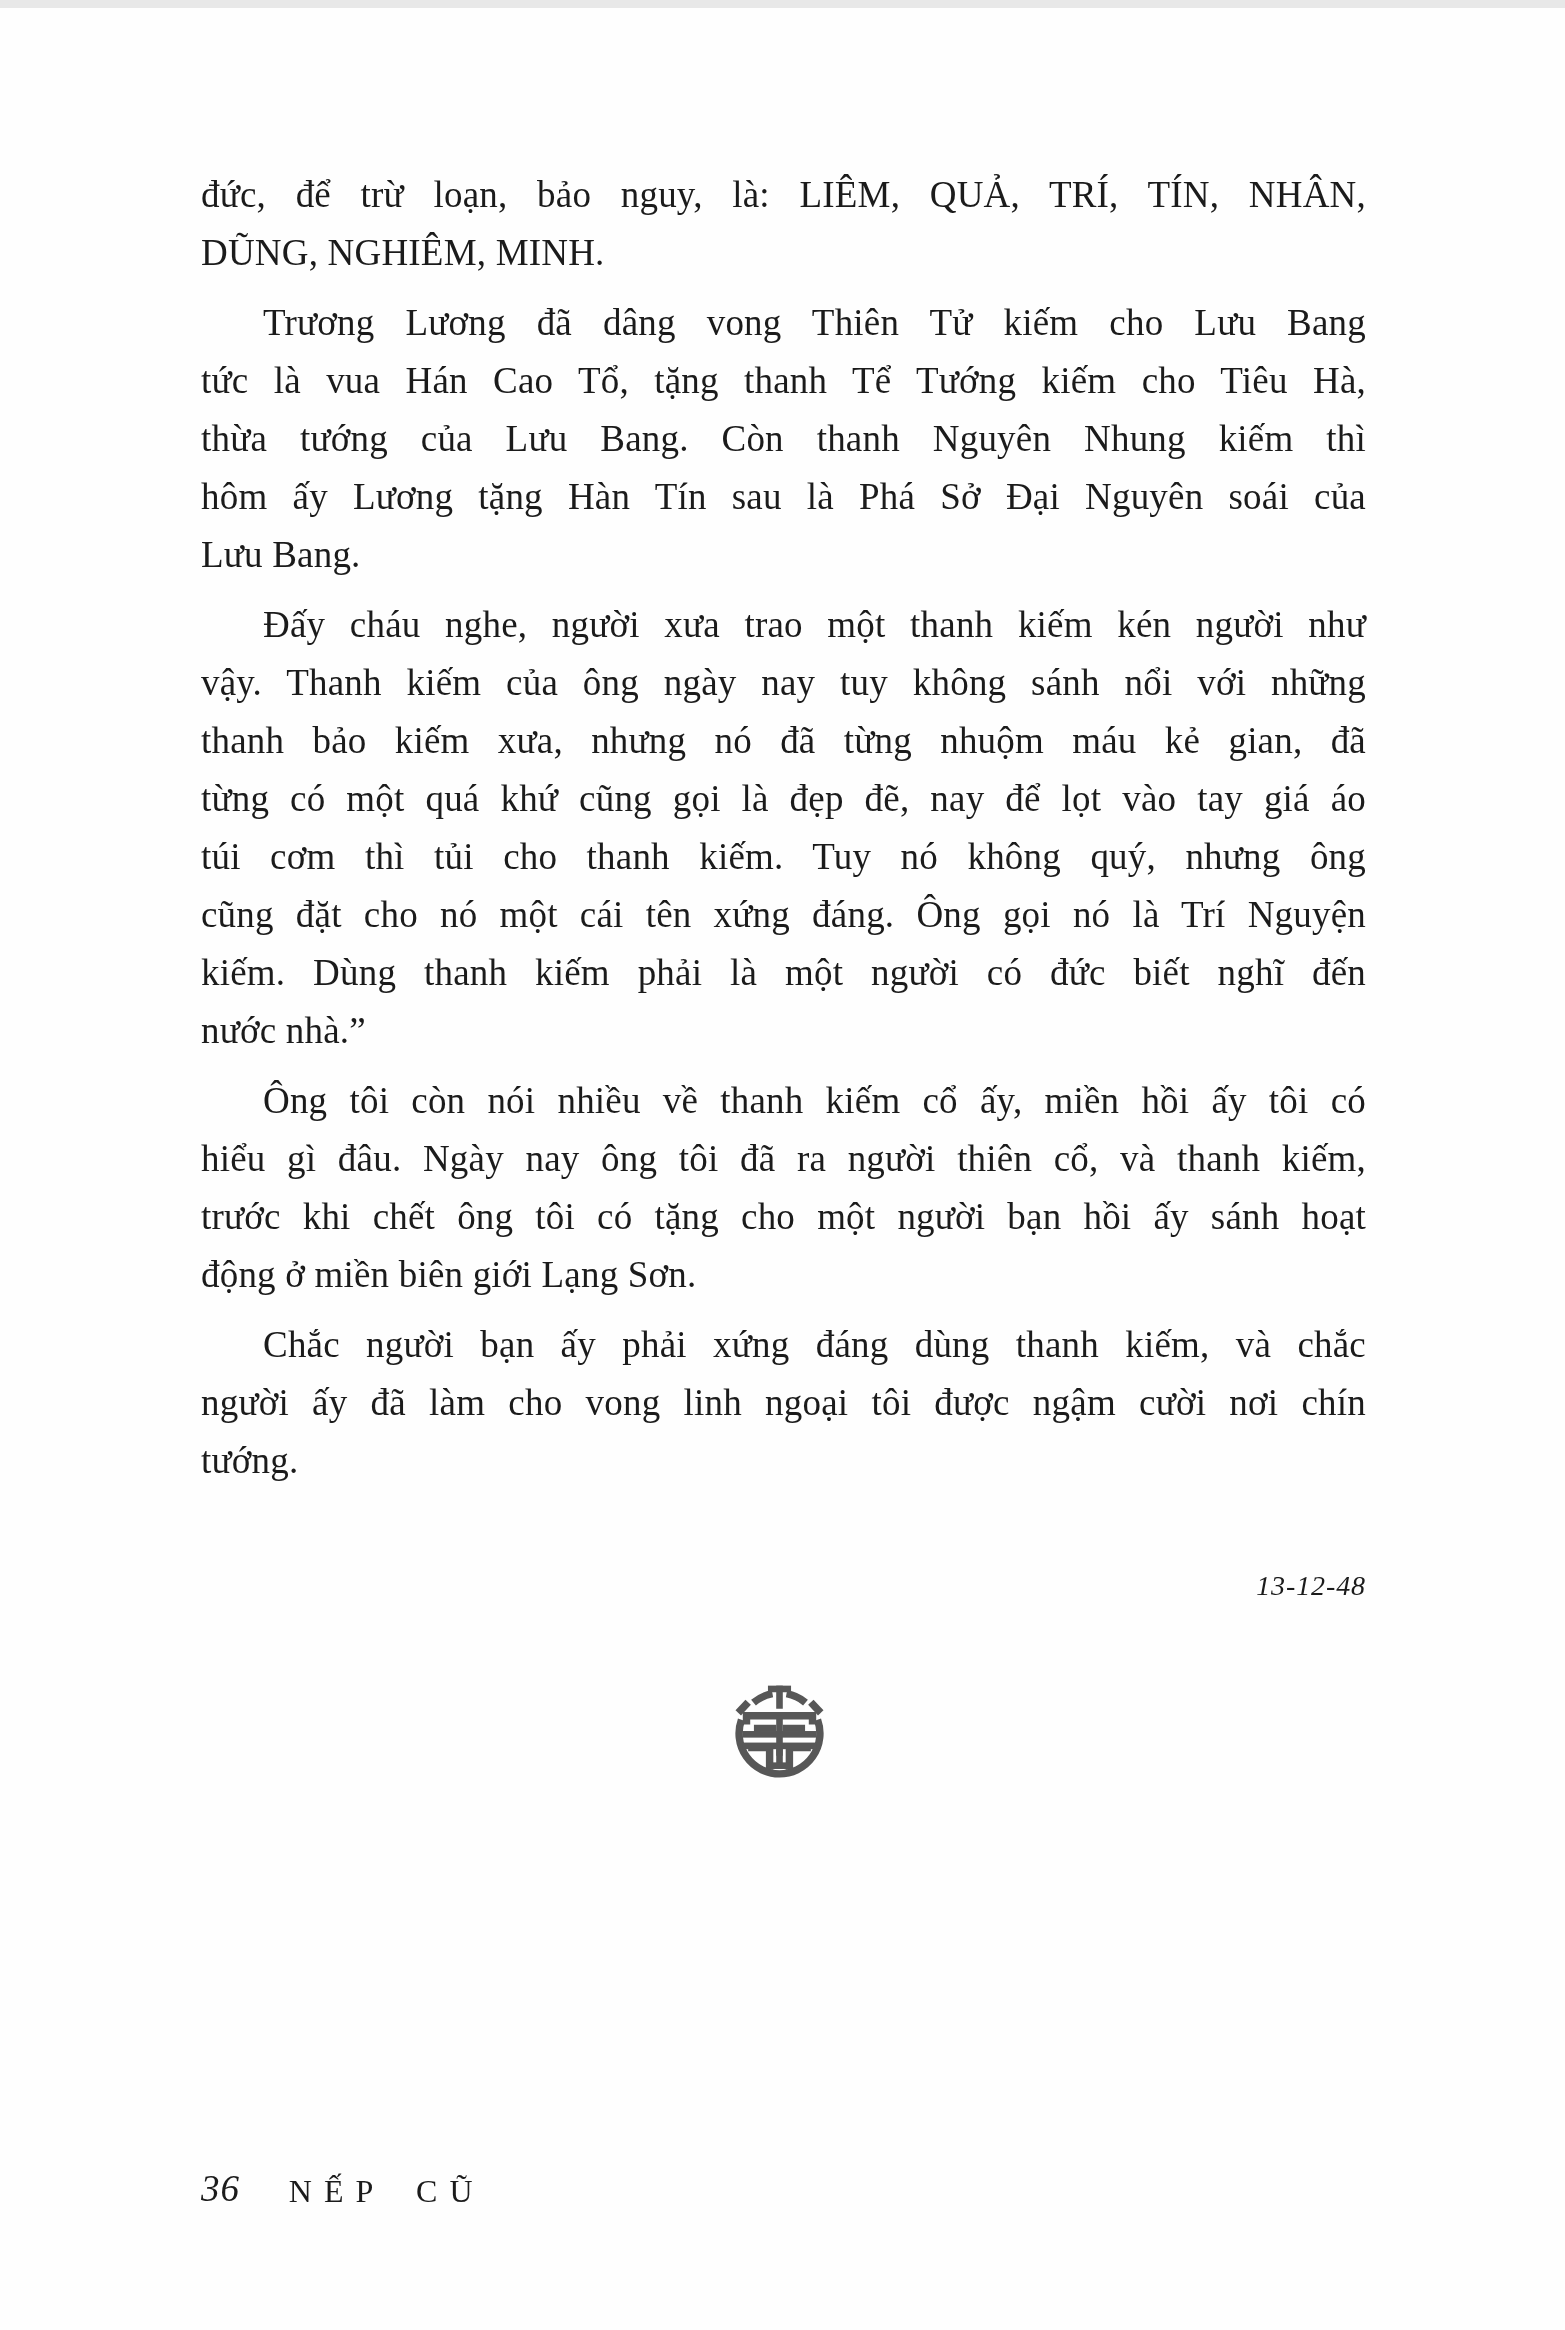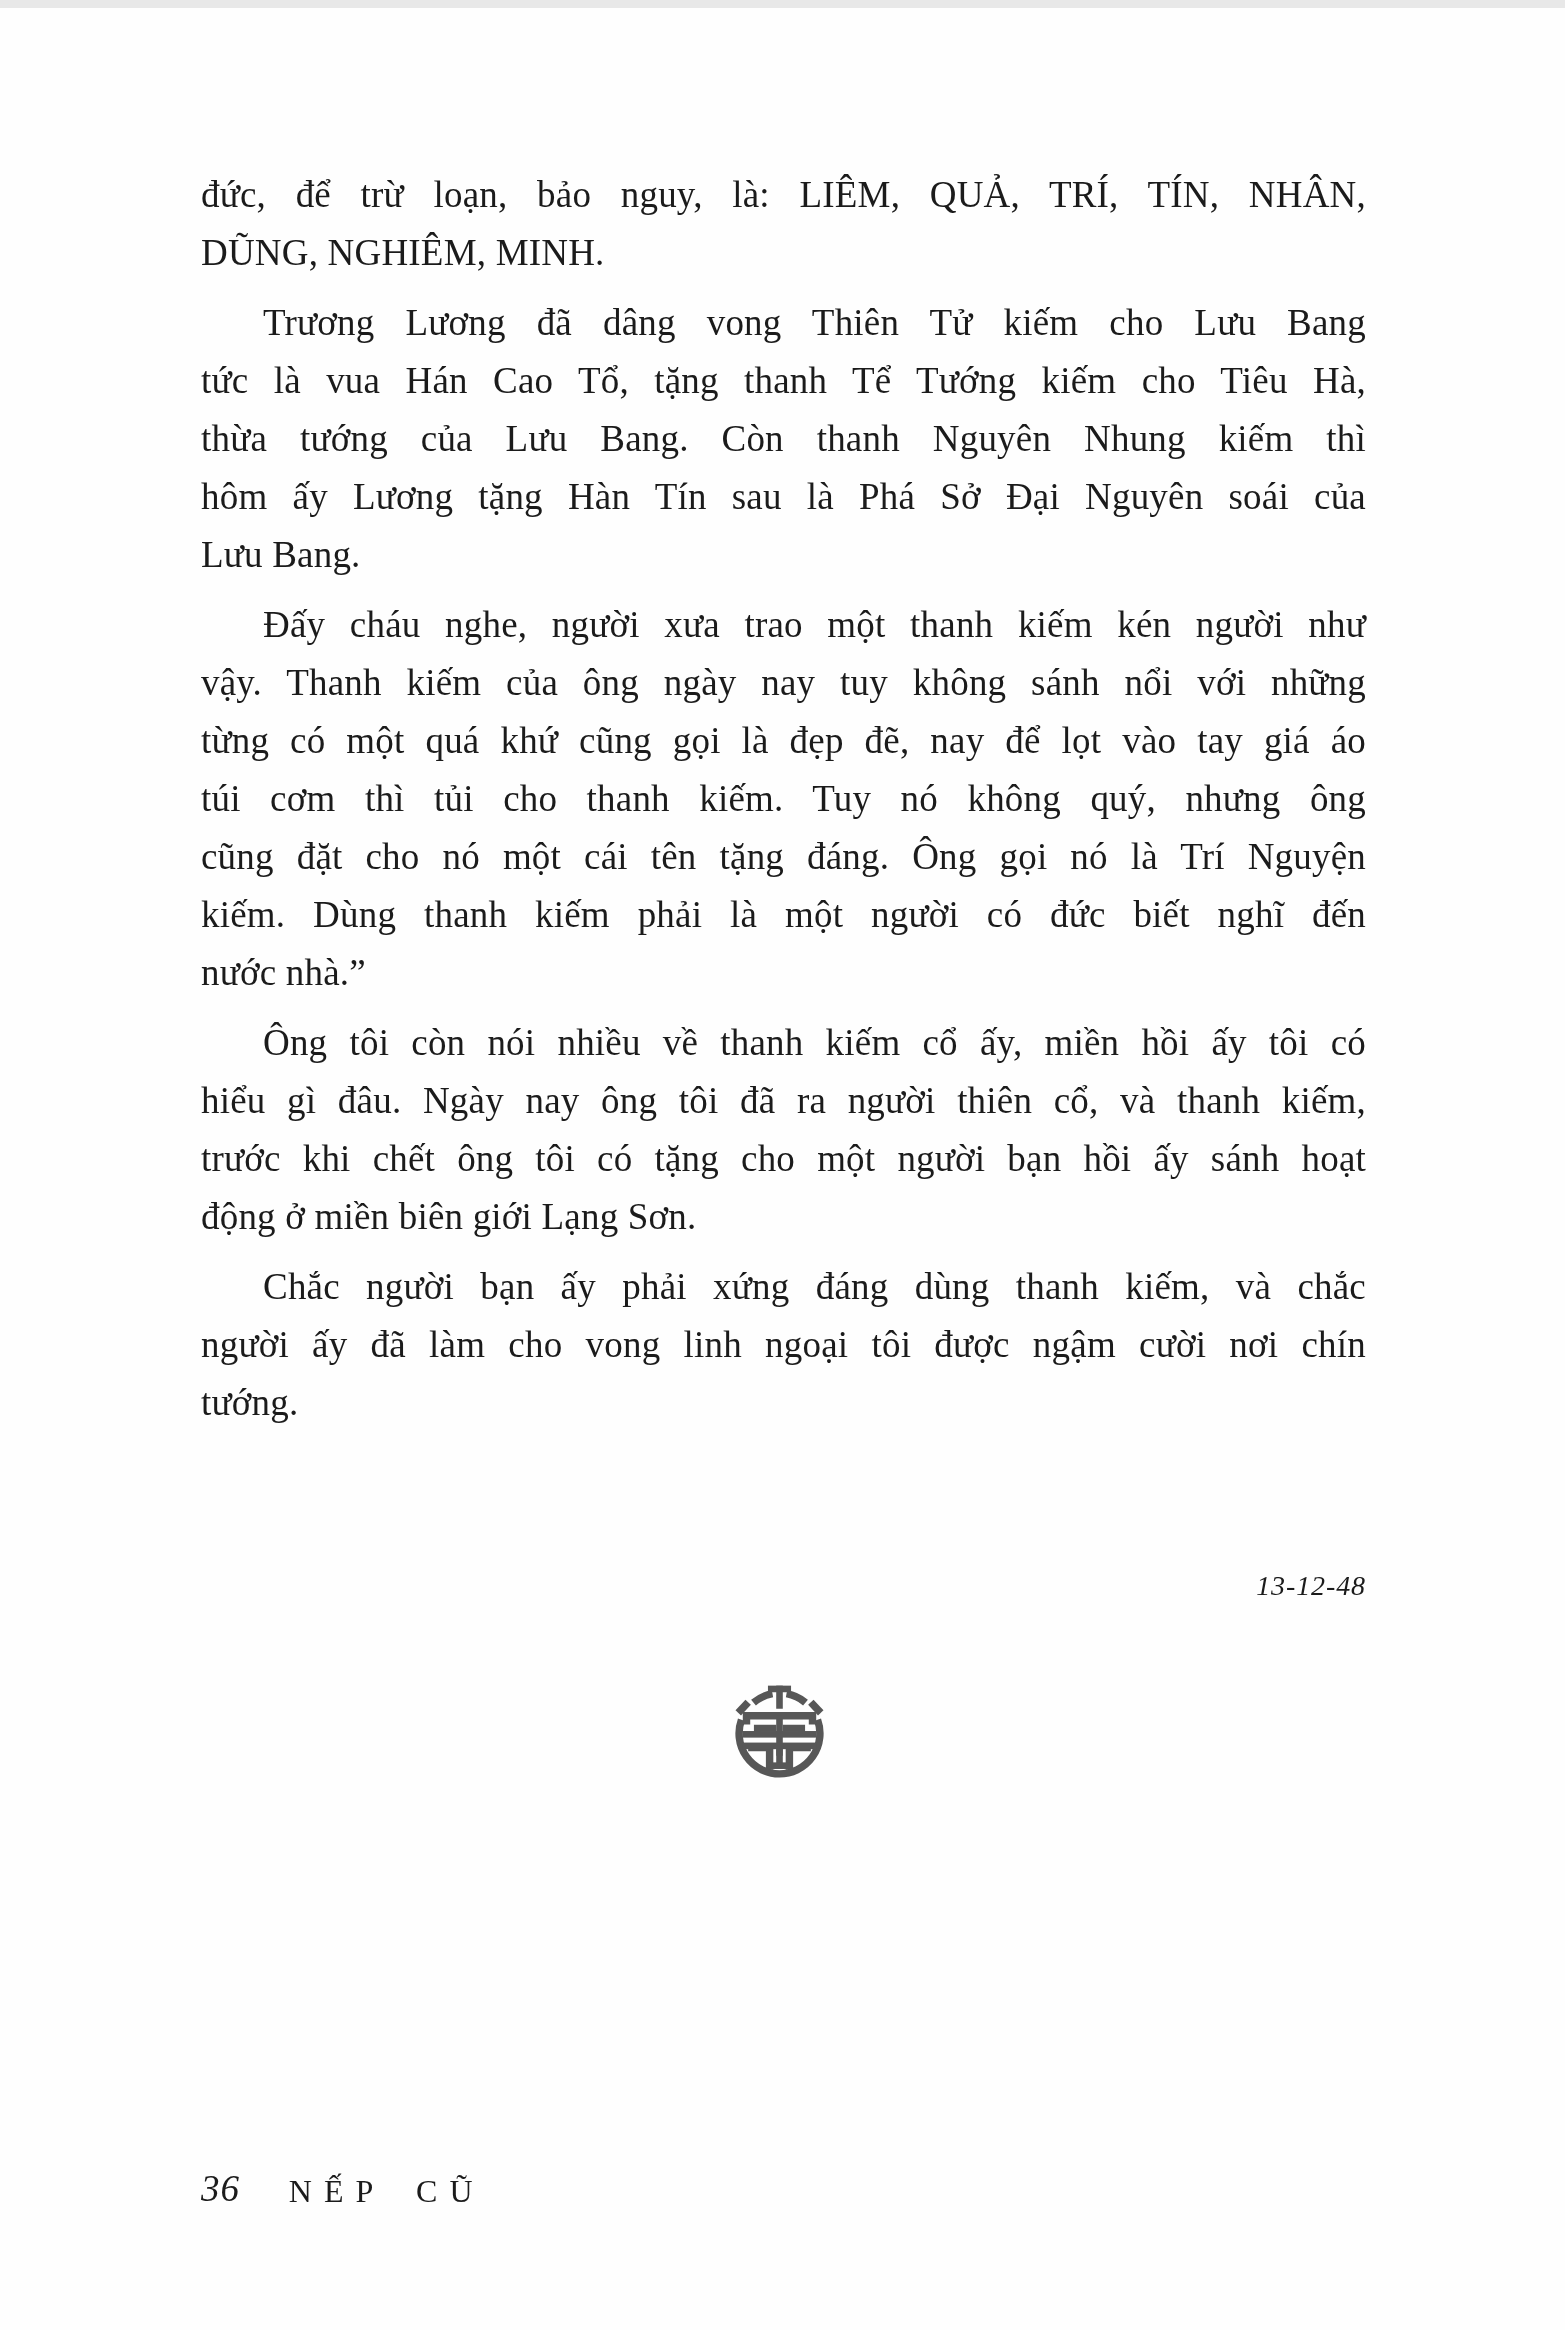--- a/index.html
+++ b/index.html
@@ -88,23 +88,24 @@
       <div class="ln ind">Trương Lương đã dâng vong Thiên Tử kiếm cho Lưu Bang</div>
       <div class="ln">tức là vua Hán Cao Tổ, tặng thanh Tể Tướng kiếm cho Tiêu Hà,</div>
       <div class="ln">thừa tướng của Lưu Bang. Còn thanh Nguyên Nhung kiếm thì</div>
       <div class="ln">hôm ấy Lương tặng Hàn Tín sau là Phá Sở Đại Nguyên soái của</div>
       <div class="ln last">Lưu Bang.</div>
     </div>
 
     <div class="para">
       <div class="ln ind">Đấy cháu nghe, người xưa trao một thanh kiếm kén người như</div>
       <div class="ln">vậy. Thanh kiếm của ông ngày nay tuy không sánh nổi với những</div>
+      <div class="ln">thanh bảo kiếm xưa, nhưng nó đã từng nhuộm máu kẻ gian, đã</div>
       <div class="ln">từng có một quá khứ cũng gọi là đẹp đẽ, nay để lọt vào tay giá áo</div>
       <div class="ln">túi cơm thì tủi cho thanh kiếm. Tuy nó không quý, nhưng ông</div>
-      <div class="ln">cũng đặt cho nó một cái tên tặng đáng. Ông gọi nó là Trí Nguyện</div>
+      <div class="ln">cũng đặt cho nó một cái tên xứng đáng. Ông gọi nó là Trí Nguyện</div>
       <div class="ln">kiếm. Dùng thanh kiếm phải là một người có đức biết nghĩ đến</div>
       <div class="ln last">nước nhà.”</div>
     </div>
 
     <div class="para">
       <div class="ln ind">Ông tôi còn nói nhiều về thanh kiếm cổ ấy, miền hồi ấy tôi có</div>
       <div class="ln">hiểu gì đâu. Ngày nay ông tôi đã ra người thiên cổ, và thanh kiếm,</div>
       <div class="ln">trước khi chết ông tôi có tặng cho một người bạn hồi ấy sánh hoạt</div>
       <div class="ln last">động ở miền biên giới Lạng Sơn.</div>
     </div>

